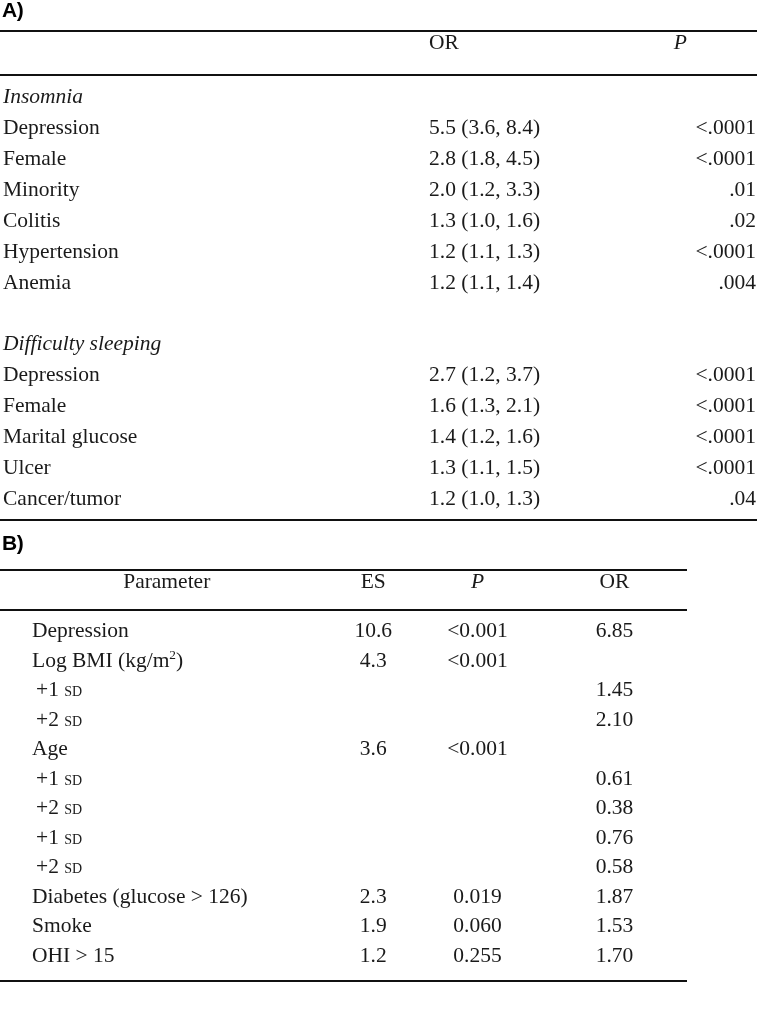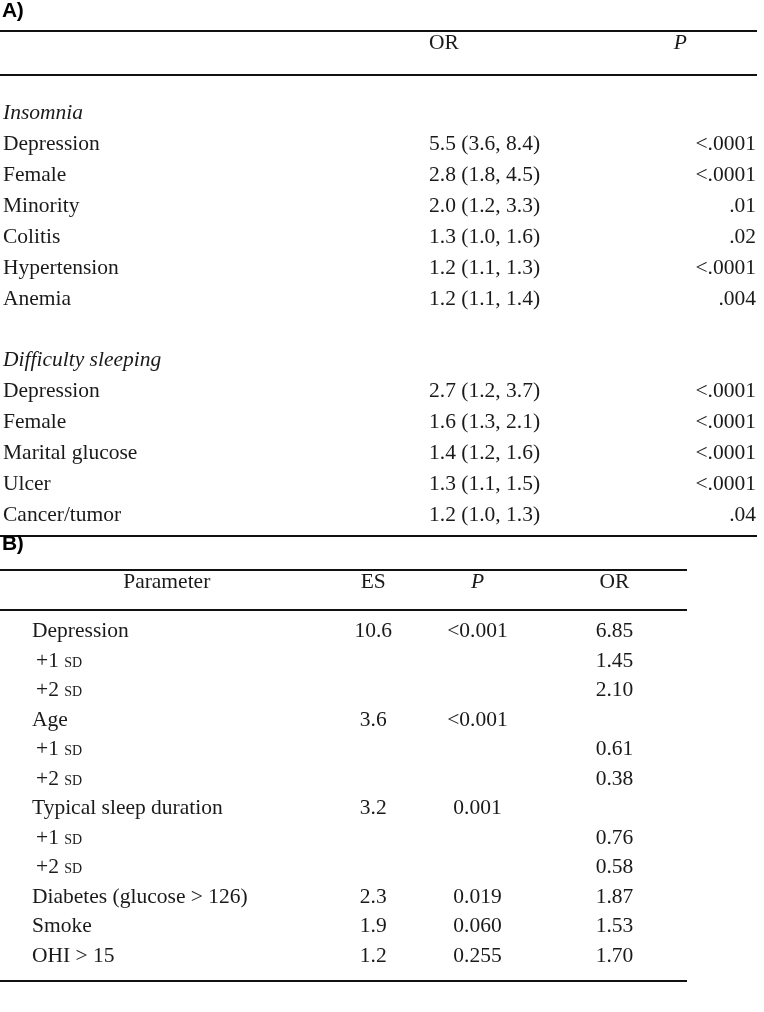--- a/index.html
+++ b/index.html
@@ -62,21 +62,21 @@
     text-align: right;
     padding-right: 70px;
     font-style: italic;
   }
   #table-a .body-row td { height: 31px; }
   #table-a .body-row td.col-label { padding-left: 3px; white-space: nowrap; }
   #table-a .body-row td.col-or    { padding-left: 67px; white-space: nowrap; }
   #table-a .body-row td.col-p     { text-align: right; padding-right: 1px; white-space: nowrap; }
   #table-a .grp-row td.col-label  { font-style: italic; }
   #table-a .spacer-row td { height: 30px; }
-  #table-a .first-body td { padding-top: 26px; }
+  #table-a .first-body td { padding-top: 10px; }
   #table-a .last-body td  { }
 
   
   #table-a col.ca-1 { width: 362px; }
   #table-a col.ca-2 { width: 242px; }
   #table-a col.ca-3 { width: 153px; }
 
   
   #table-b { font-size: 21.5px; }
   #table-b .hdr-row td { height: 38px; text-align: center; }
@@ -217,20 +217,26 @@
           <td class="hb-p">P</td>
           <td>OR</td>
         </tr>
         <tr class="body-row rule-mid first-body">
           <td class="col-param">Depression</td>
           <td class="col-es">10.6</td>
           <td class="col-p2">&lt;0.001</td>
           <td class="col-or2">6.85</td>
         </tr>
         <tr class="body-row">
+          <td class="col-param">Log BMI (kg/m<sup class="exp">2</sup>)</td>
+          <td class="col-es">4.3</td>
+          <td class="col-p2">&lt;0.001</td>
+          <td class="col-or2"></td>
+        </tr>
+        <tr class="body-row">
           <td class="col-param indent">+1 <span class="sc">sd</span></td>
           <td class="col-es"></td>
           <td class="col-p2"></td>
           <td class="col-or2">1.45</td>
         </tr>
         <tr class="body-row">
           <td class="col-param indent">+2 <span class="sc">sd</span></td>
           <td class="col-es"></td>
           <td class="col-p2"></td>
           <td class="col-or2">2.10</td>
@@ -245,26 +251,20 @@
           <td class="col-param indent">+1 <span class="sc">sd</span></td>
           <td class="col-es"></td>
           <td class="col-p2"></td>
           <td class="col-or2">0.61</td>
         </tr>
         <tr class="body-row">
           <td class="col-param indent">+2 <span class="sc">sd</span></td>
           <td class="col-es"></td>
           <td class="col-p2"></td>
           <td class="col-or2">0.38</td>
-        </tr>
-        <tr class="body-row">
-          <td class="col-param">Typical sleep duration</td>
-          <td class="col-es">3.2</td>
-          <td class="col-p2">0.001</td>
-          <td class="col-or2"></td>
         </tr>
         <tr class="body-row">
           <td class="col-param indent">+1 <span class="sc">sd</span></td>
           <td class="col-es"></td>
           <td class="col-p2"></td>
           <td class="col-or2">0.76</td>
         </tr>
         <tr class="body-row">
           <td class="col-param indent">+2 <span class="sc">sd</span></td>
           <td class="col-es"></td>

